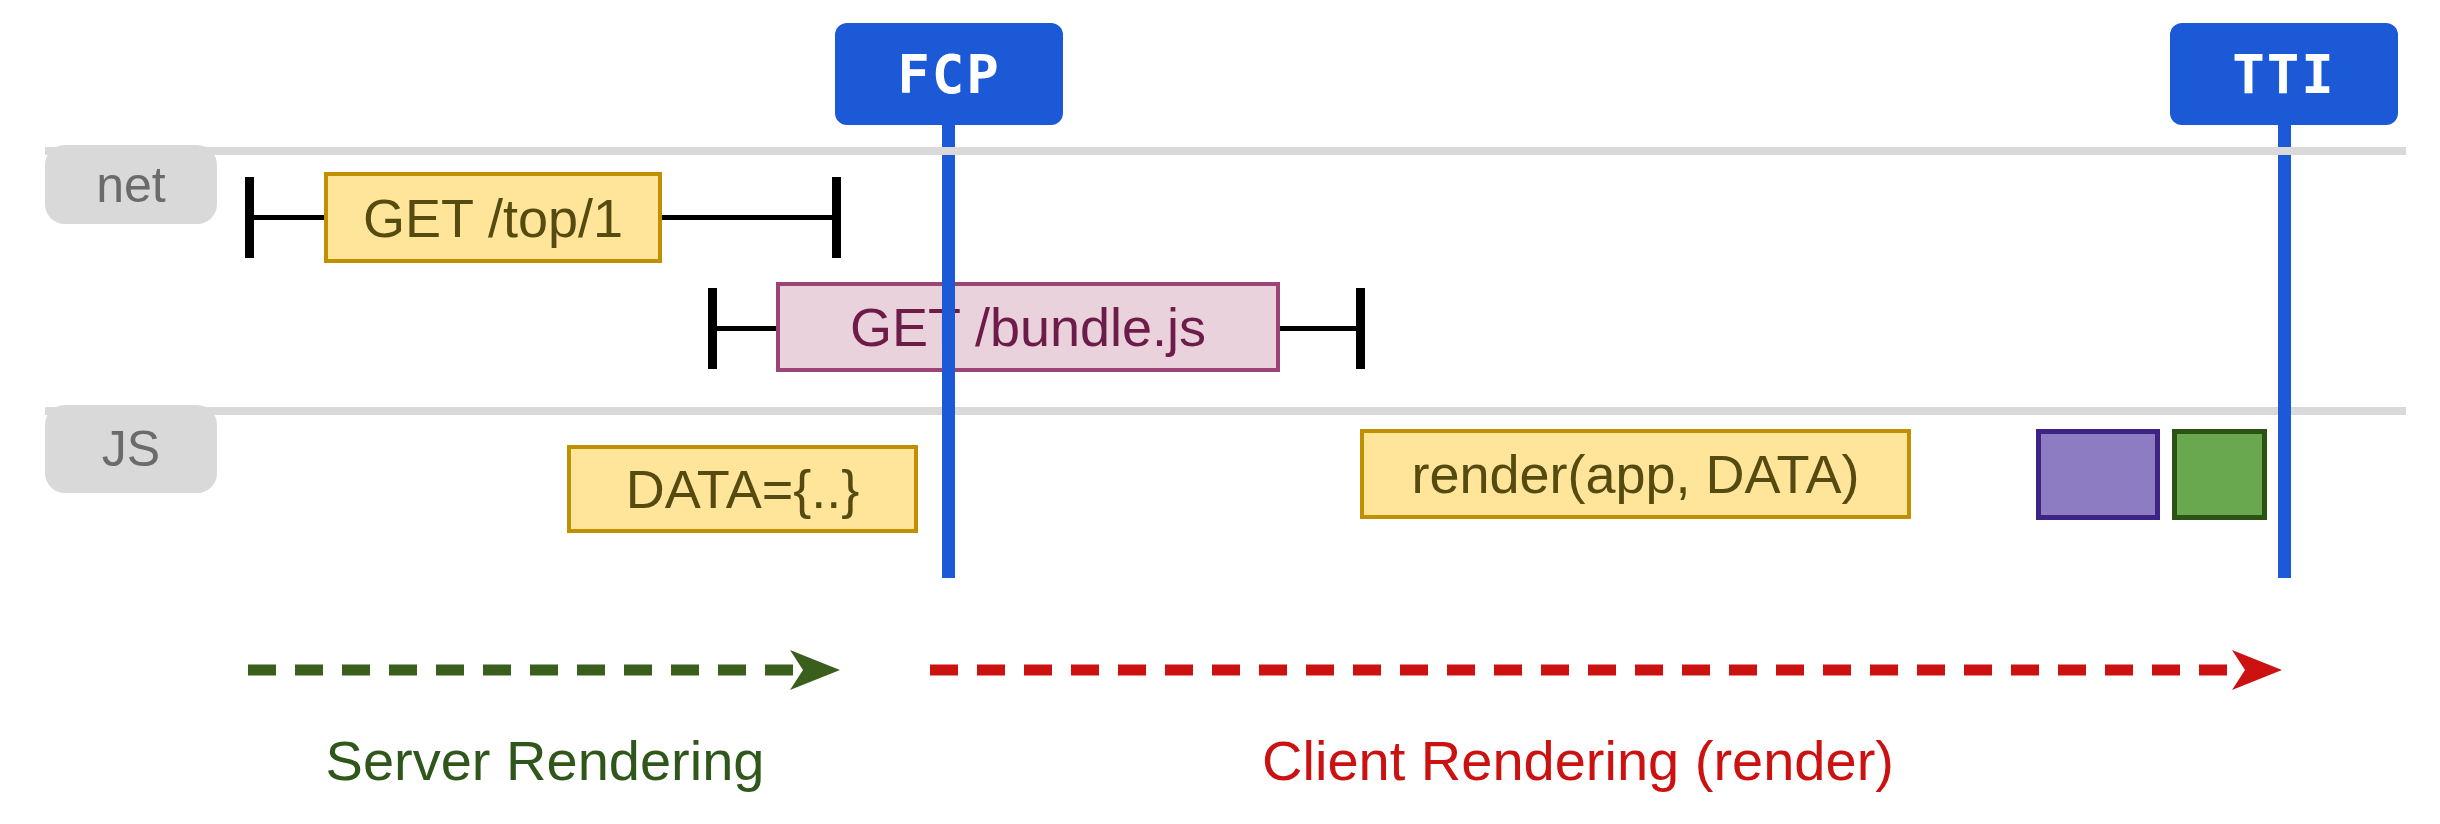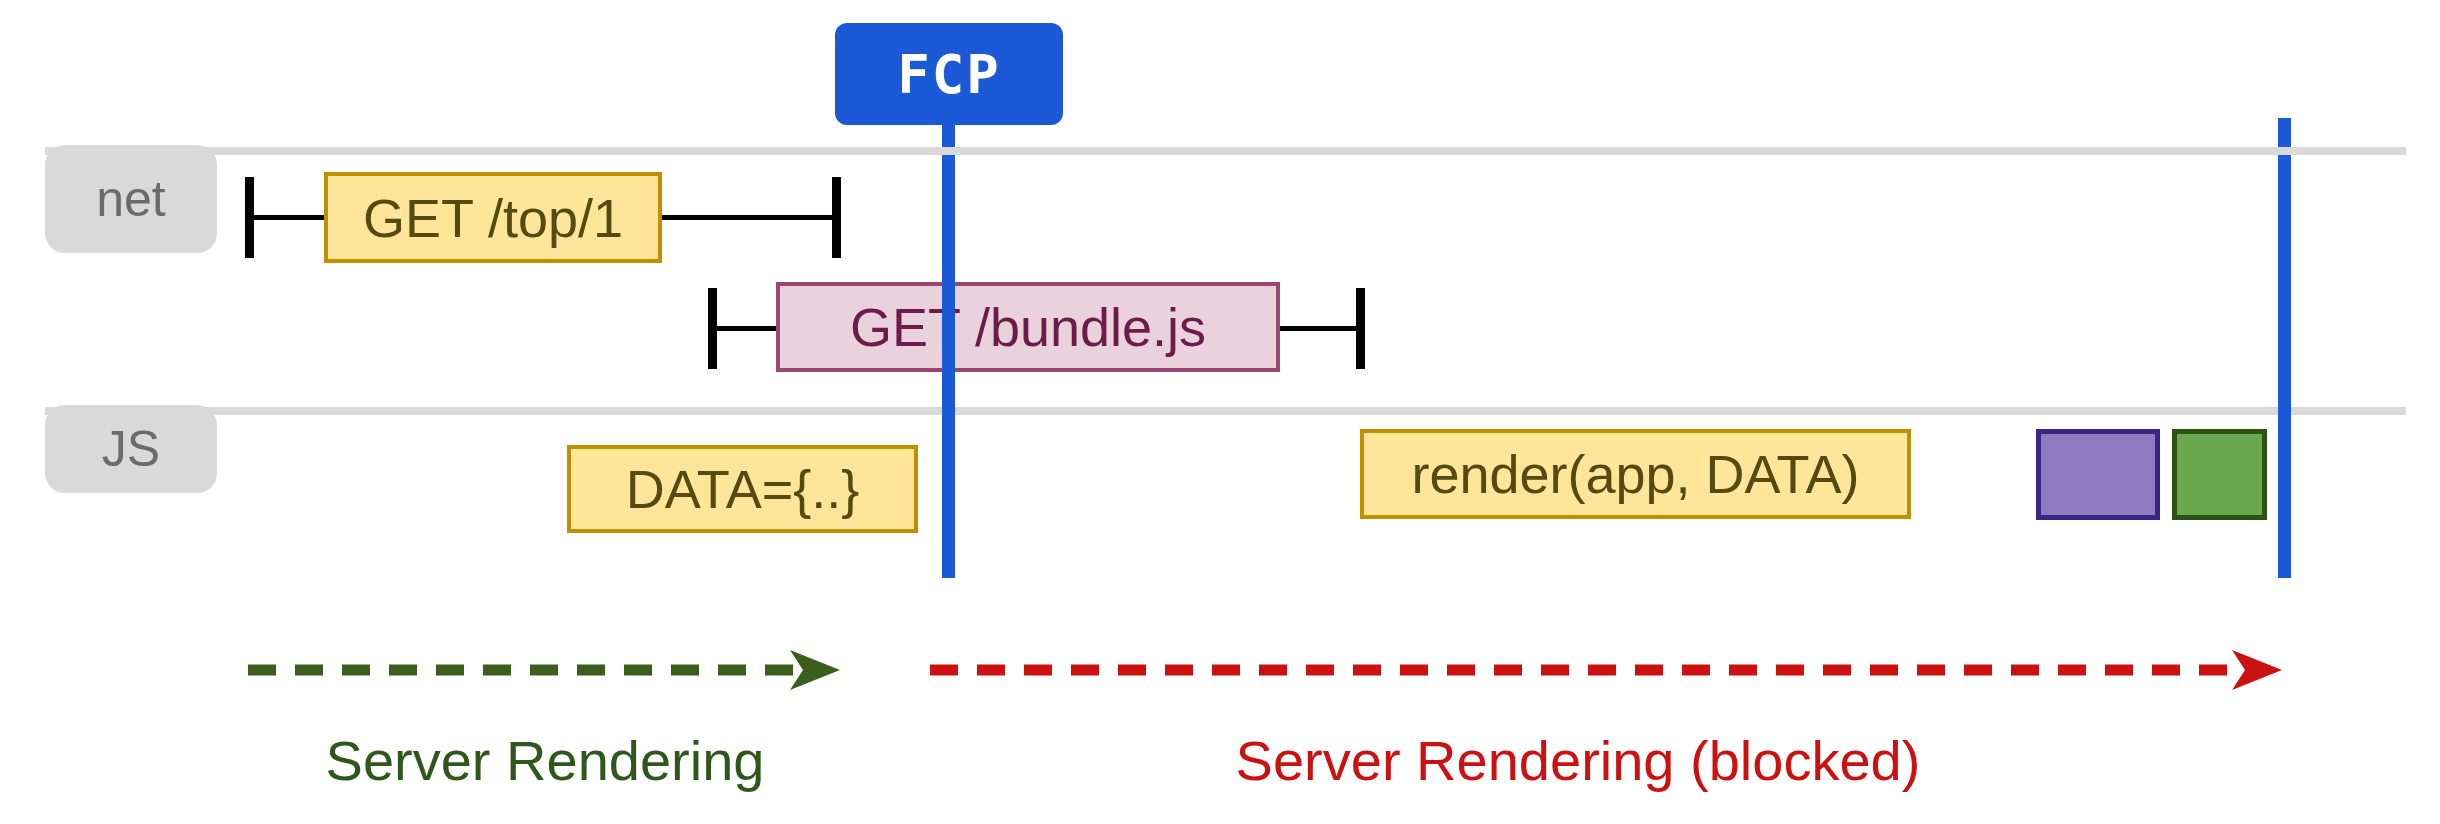--- a/index.html
+++ b/index.html
@@ -29,21 +29,21 @@
     width:172px;
     background:#d9d9d9;
     border-radius:20px;
     color:#6b6b6b;
     font-size:50px;
     display:flex;
     align-items:center;
     justify-content:center;
     z-index:6;
   }
-  .row-label.net{ top:145px; height:108px;align-items:center; }
+  .row-label.net{ top:145px; height:79px;align-items:center; }
   .row-label.js{  top:405px; height:88px; }
 
   
   .marker-line{
     position:absolute;
     top:118px;
     width:13px;
     height:460px;
     background:#1b59d6;
     z-index:4;
@@ -174,17 +174,20 @@
   </div>
   <div class="bar yellow render">
     <span>render(app, DATA)</span>
   </div>
   <div class="bar purple"></div>
   <div class="bar green"></div>
 
   <div class="badge fcp">
     <span>FCP</span>
   </div>
+  <div class="badge tti">
+    <span>TTI</span>
+  </div>
 
   <div class="phase-caption server">Server Rendering</div>
-  <div class="phase-caption client">Server Rendering (blocked)</div>
+  <div class="phase-caption client">Client Rendering (render)</div>
 
 </div>
 
 </body></html>

